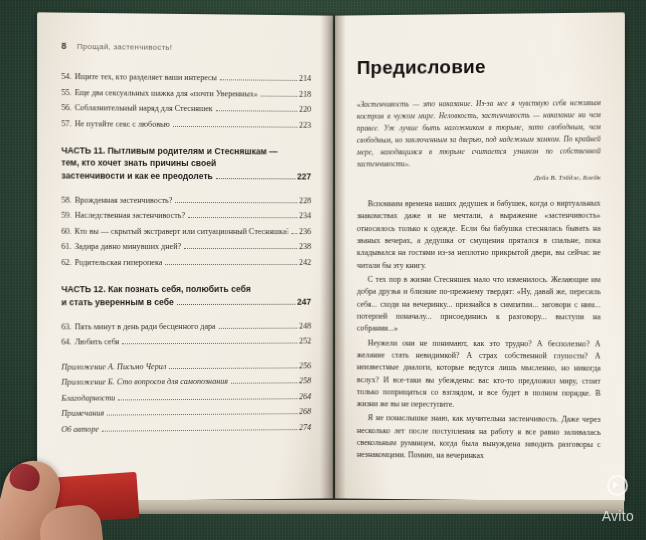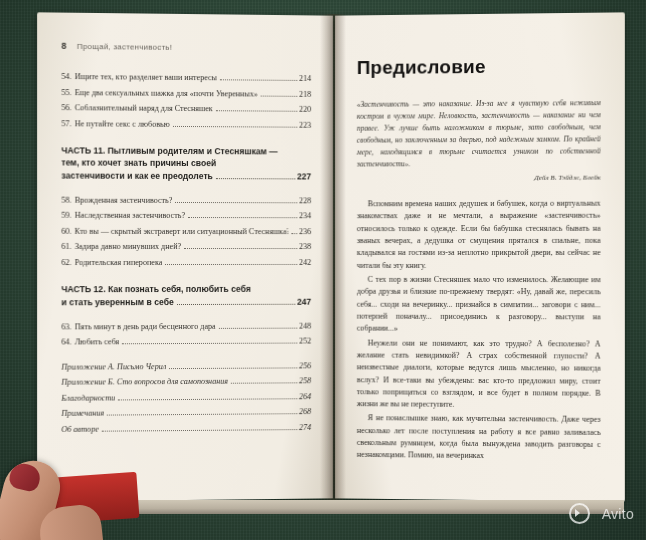--- a/index.html
+++ b/index.html
@@ -130,21 +130,21 @@
     border-radius:26px 22px 10px 18px;
     transform:rotate(-6deg);
   }
 
   
   .wm{
     position:absolute;right:12px;bottom:16px;
     display:flex;align-items:center;gap:12px;
     color:rgba(255,255,255,.72);
     font-family:"Liberation Sans",sans-serif;
-    font-size:14px;letter-spacing:.3px;
+    font-size:14px;letter-spacing:.3px;flex-direction:column;
   }
   .wm .mark{
     width:17px;height:17px;border:2px solid rgba(255,255,255,.72);
     border-radius:50%;position:relative;
   }
   .wm .mark:after{
     content:"";position:absolute;left:4px;top:3.5px;
     border-left:5px solid rgba(255,255,255,.78);
     border-top:4px solid transparent;border-bottom:4px solid transparent;
   }

